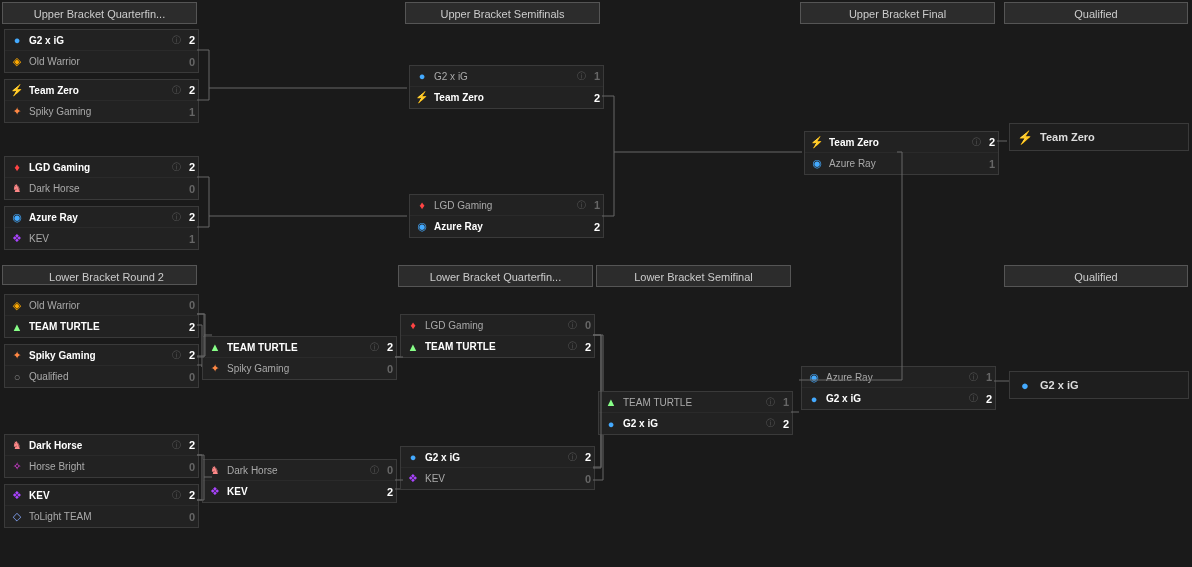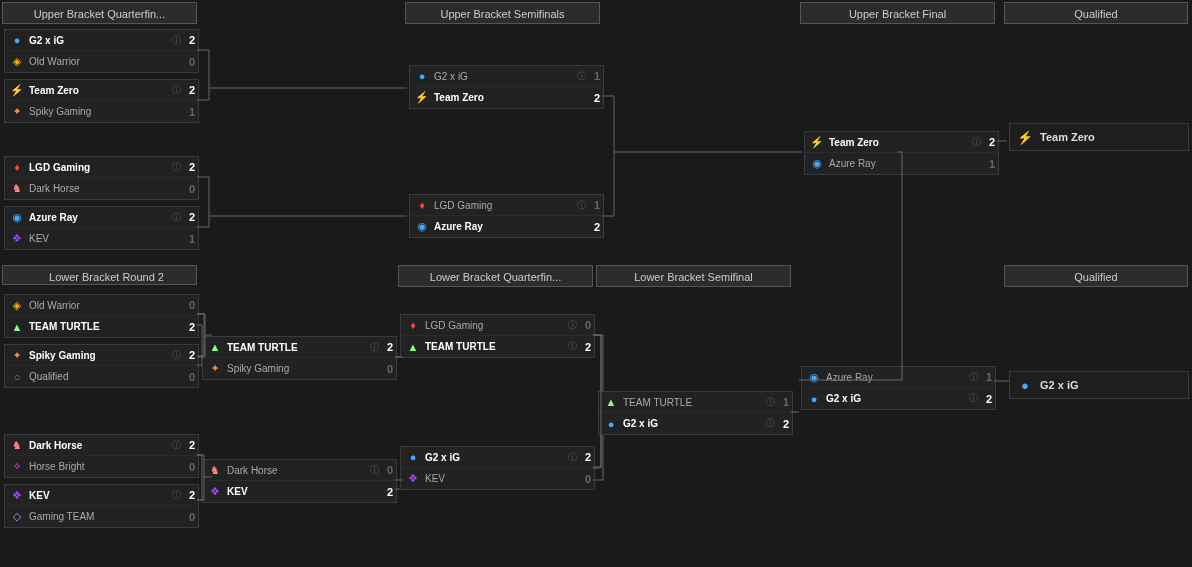--- a/index.html
+++ b/index.html
@@ -454,21 +454,21 @@
 
   <div style="position:absolute; top:483px; left:2px; width:195px;" class="mc">
     <div class="tr">
       <div class="ti" style="color:#a4f;">❖</div>
       <span class="tn w">KEV</span>
       <span class="ii">ⓘ</span>
       <span class="ts">2</span>
     </div>
     <div class="tr">
       <div class="ti" style="color:#8af;">◇</div>
-      <span class="tn">Gaming TEAM</span>
+      <span class="tn">ToLight TEAM</span>
       <span class="ts" style="color:#666;">0</span>
     </div>
   </div>
 
   <svg style="position:absolute; top:293px; left:197px; overflow:visible;" width="5" height="240">
 
     <line x1="0" y1="32" x2="5" y2="32" stroke="#666" stroke-width="1"></line>
     <line x1="5" y1="32" x2="5" y2="74" stroke="#666" stroke-width="1"></line>
 
     <line x1="0" y1="72" x2="5" y2="72" stroke="#666" stroke-width="1"></line>

